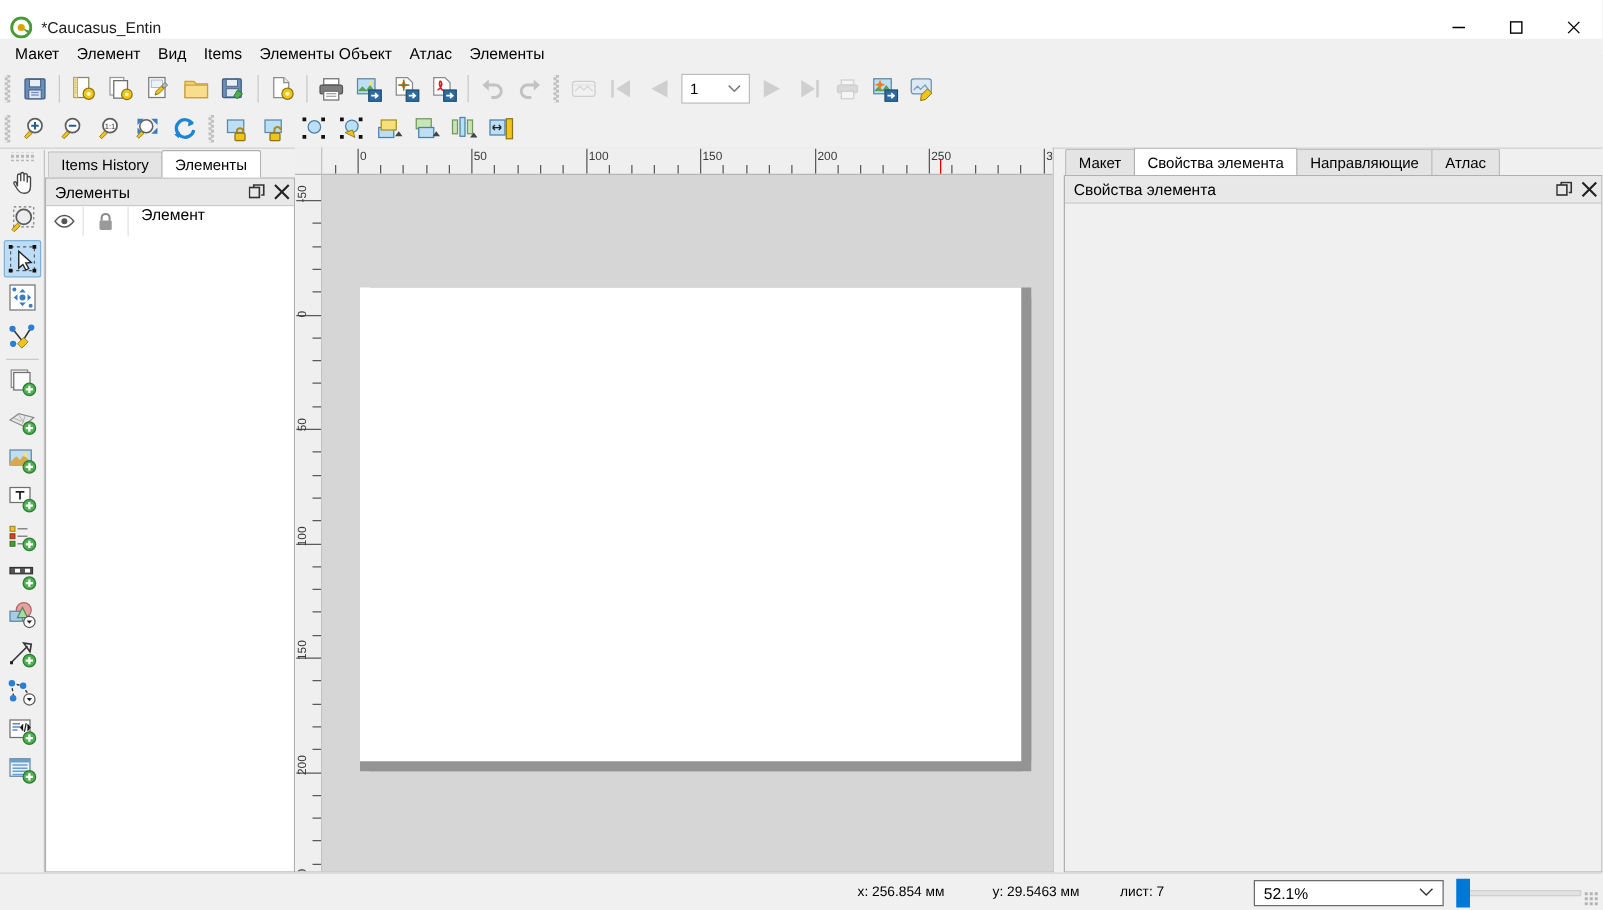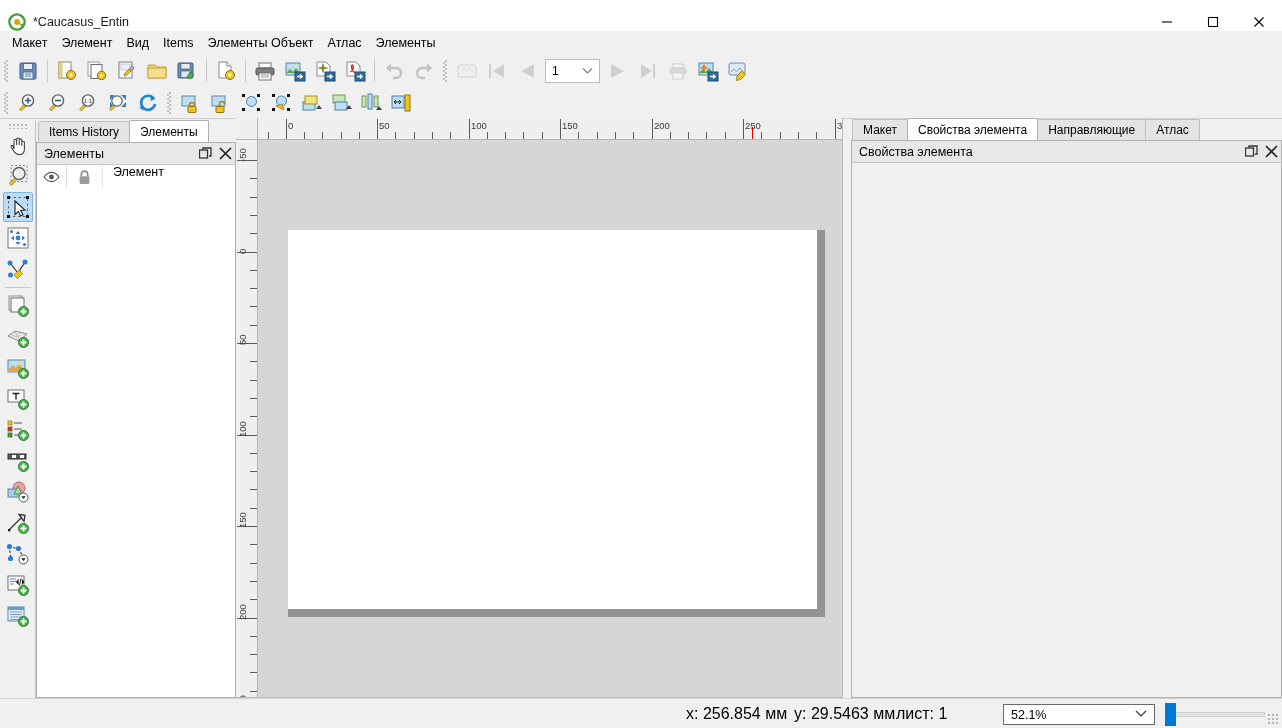--- a/index.html
+++ b/index.html
@@ -150,21 +150,21 @@
 
   
   .rightdock {
     position: absolute; left: 845px; top: 118px; width: 437px; height: 580px;
   }
 
   
   .statusbar {
     position: absolute; left: 0; top: 698px; width: 1282px; height: 30px;
     background: #f0f0f0; border-top: 1px solid #d4d4d4;
-    display: flex; align-items: center; font-size: 16px;
+    display: flex; align-items: center; font-size: 11px;
   }
   .status-x { position: absolute; left: 686px; }
   .status-y { position: absolute; left: 794px; }
   .status-page { position: absolute; left: 896px; }
   .zoom-combo {
     position: absolute; left: 1003px; top: 704px; width: 152px; height: 21px;
     background: #fff; border: 1px solid #6a6a6a; display: flex; align-items: center;
     padding-left: 7px; font-size: 12.5px;
   }
   .zoom-combo .arrow { position: absolute; right: 7px; top: 5px; }
@@ -820,21 +820,21 @@
           </svg>
         </div>
       </div>
       <div class="dockbody" style="background:#f0f0f0;"></div>
     </div>
   </div>
 
   <div class="statusbar">
     <div class="status-x">x: 256.854 мм</div>
     <div class="status-y">y: 29.5463 мм</div>
-    <div class="status-page">лист: 1</div>
+    <div class="status-page">лист: 7</div>
   </div>
 
   <div class="zoom-combo">
     <span>52.1%</span>
     <svg class="arrow" width="12" height="8" viewBox="0 0 12 8">
       <path d="M1 1l5 5 5-5" fill="none" stroke="#3a3a3a" stroke-width="1.2"></path>
     </svg>
   </div>
 
   <div class="zoom-slider">

